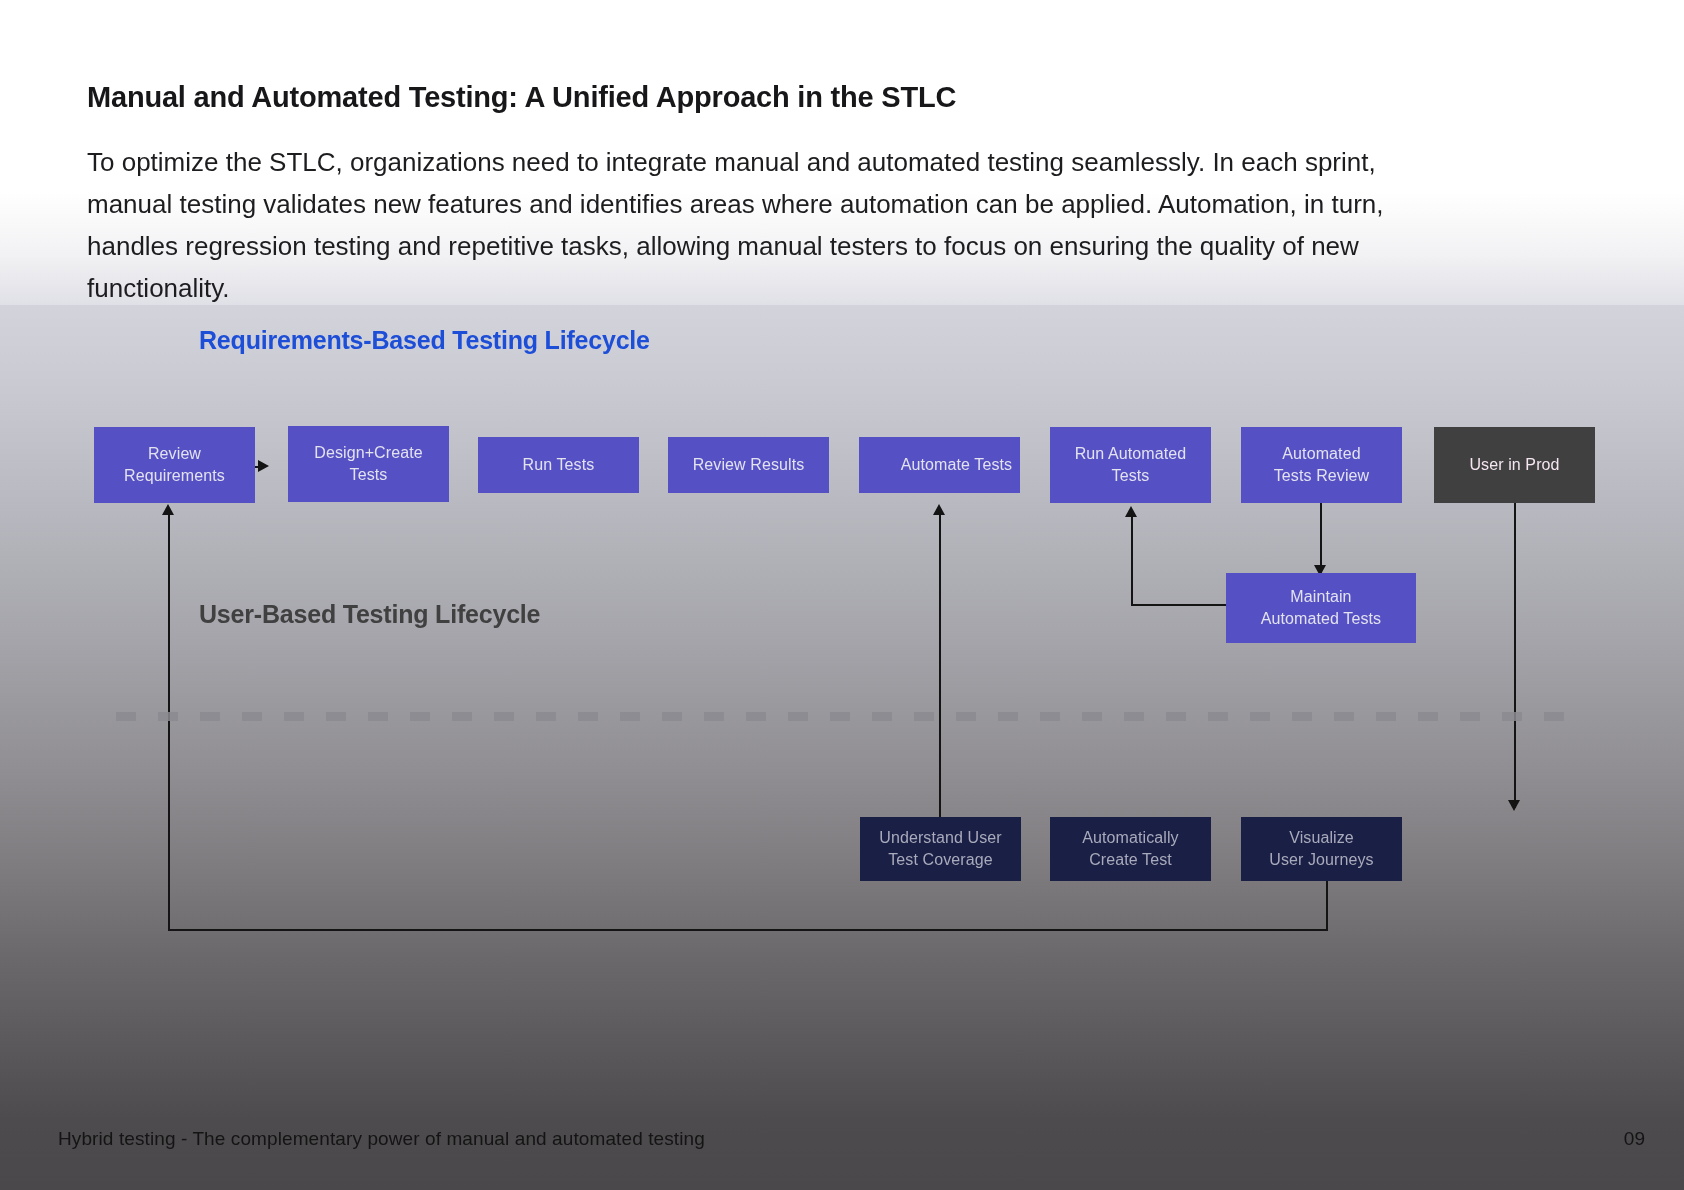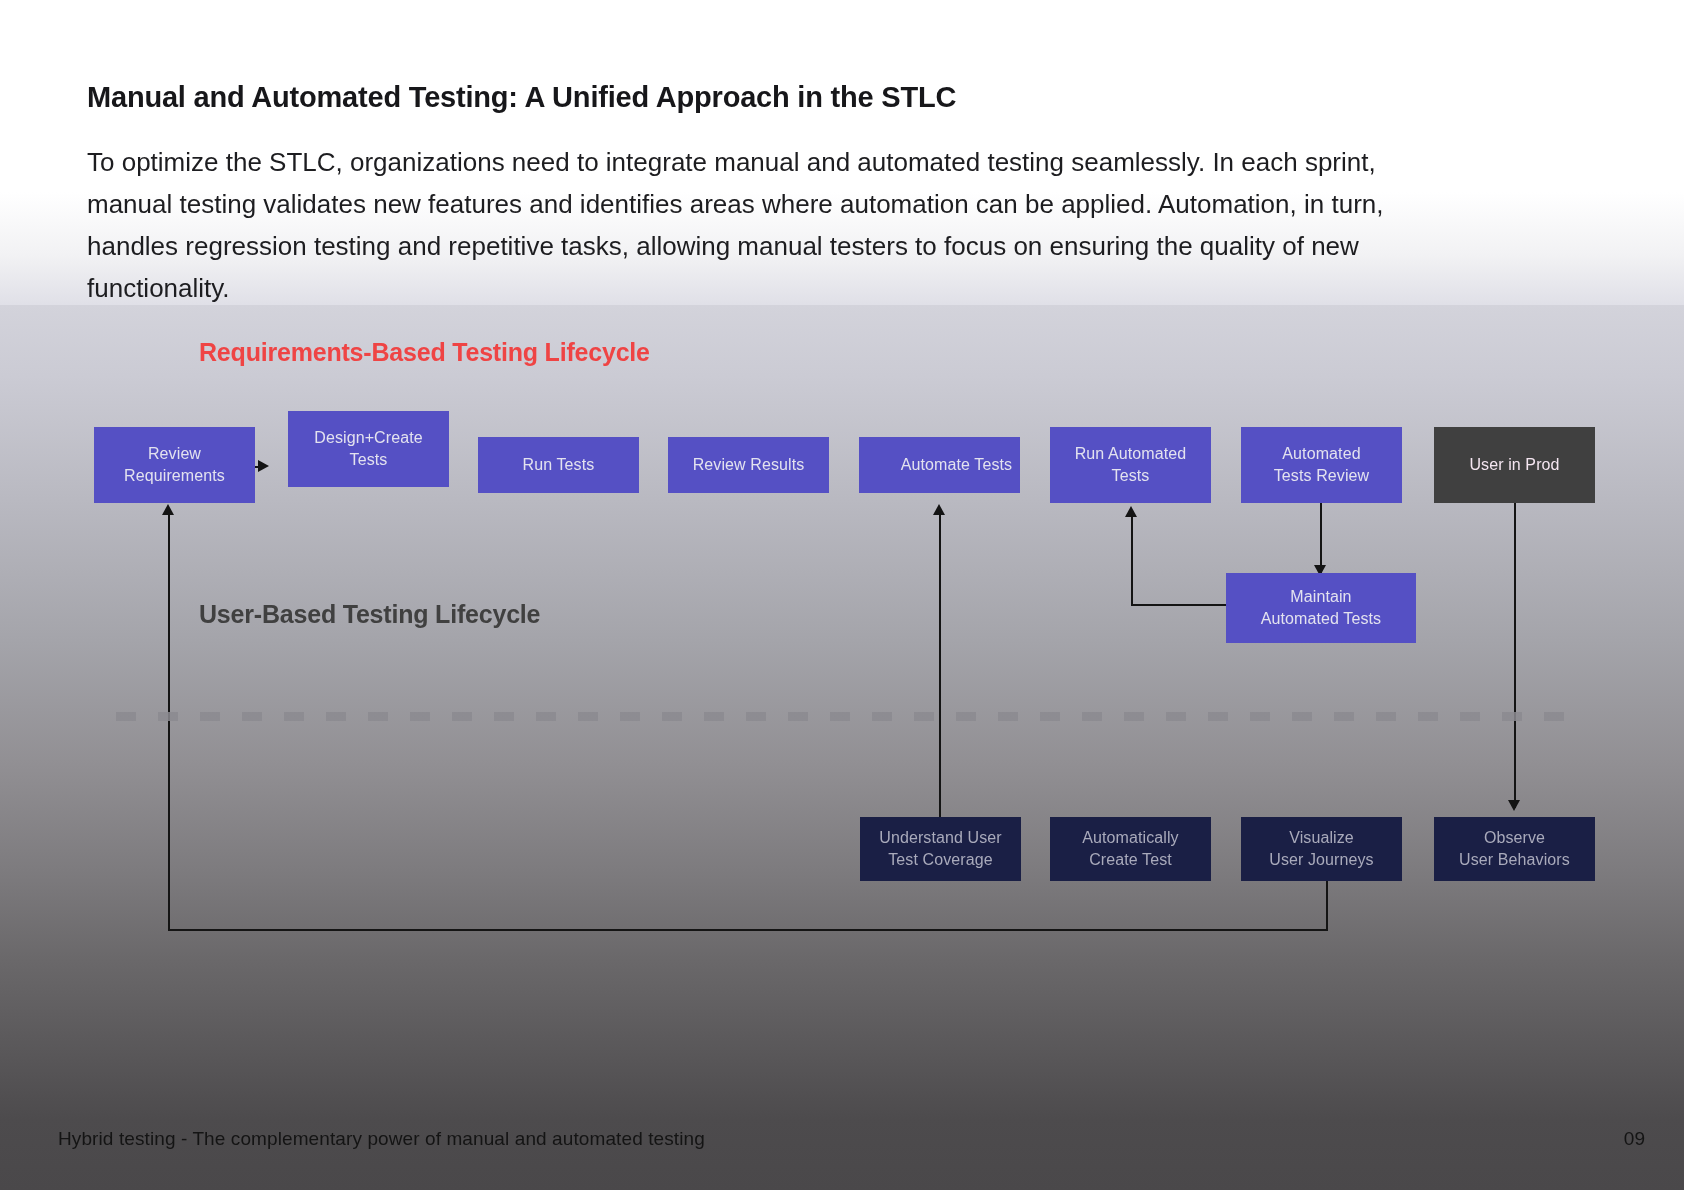--- a/index.html
+++ b/index.html
@@ -84,22 +84,22 @@
 
   .section-label {
     position: absolute;
     font-size: 25px;
     font-weight: bold;
     letter-spacing: -0.2px;
     white-space: nowrap;
   }
   .label-req {
     left: 199px;
-    top: 338px;
-    color: #ef4444;
+    top: 326px;
+    color: #1d4ed8;
   }
   .label-user {
     left: 199px;
     top: 600px;
     color: #404040;
   }
 
   
   .node {
     position: absolute;
@@ -233,21 +233,21 @@
     <div class="ln h" style="left:168px; top:929px; width:1160px;"></div>
     <div class="ln v" style="left:168px; top:514px; height:417px;"></div>
     <div class="arrow up" style="left:162px; top:504px;"></div>
 
     <div class="dashline"></div>
 
     <div class="node req" style="left:94px;  top:427px; width:161px; height:76px;">
       <span>Review<br>Requirements</span>
     </div>
 
-    <div class="node req" style="left:288px; top:411px; width:161px; height:76px;">
+    <div class="node req" style="left:288px; top:426px; width:161px; height:76px;">
       <span>Design+Create<br>Tests</span>
     </div>
 
     <div class="node req" style="left:478px; top:437px; width:161px; height:56px;">
       <span>Run Tests</span>
     </div>
 
     <div class="node req" style="left:668px; top:437px; width:161px; height:56px;">
       <span>Review Results</span>
     </div>
@@ -277,22 +277,19 @@
     </div>
 
     <div class="node user" style="left:1050px; top:817px; width:161px; height:64px;">
       <span>Automatically<br>Create Test</span>
     </div>
 
     <div class="node user" style="left:1241px; top:817px; width:161px; height:64px;">
       <span>Visualize<br>User Journeys</span>
     </div>
 
-    <div class="node user" style="left:1434px; top:817px; width:161px; height:64px;">
-      <span>Observe<br>User Behaviors</span>
-    </div>
 
   </div>
 
   <div class="footer-text">Hybrid testing - The complementary power of manual and automated testing</div>
   <div class="footer-page">09</div>
 
 </div>
 
 </body></html>

